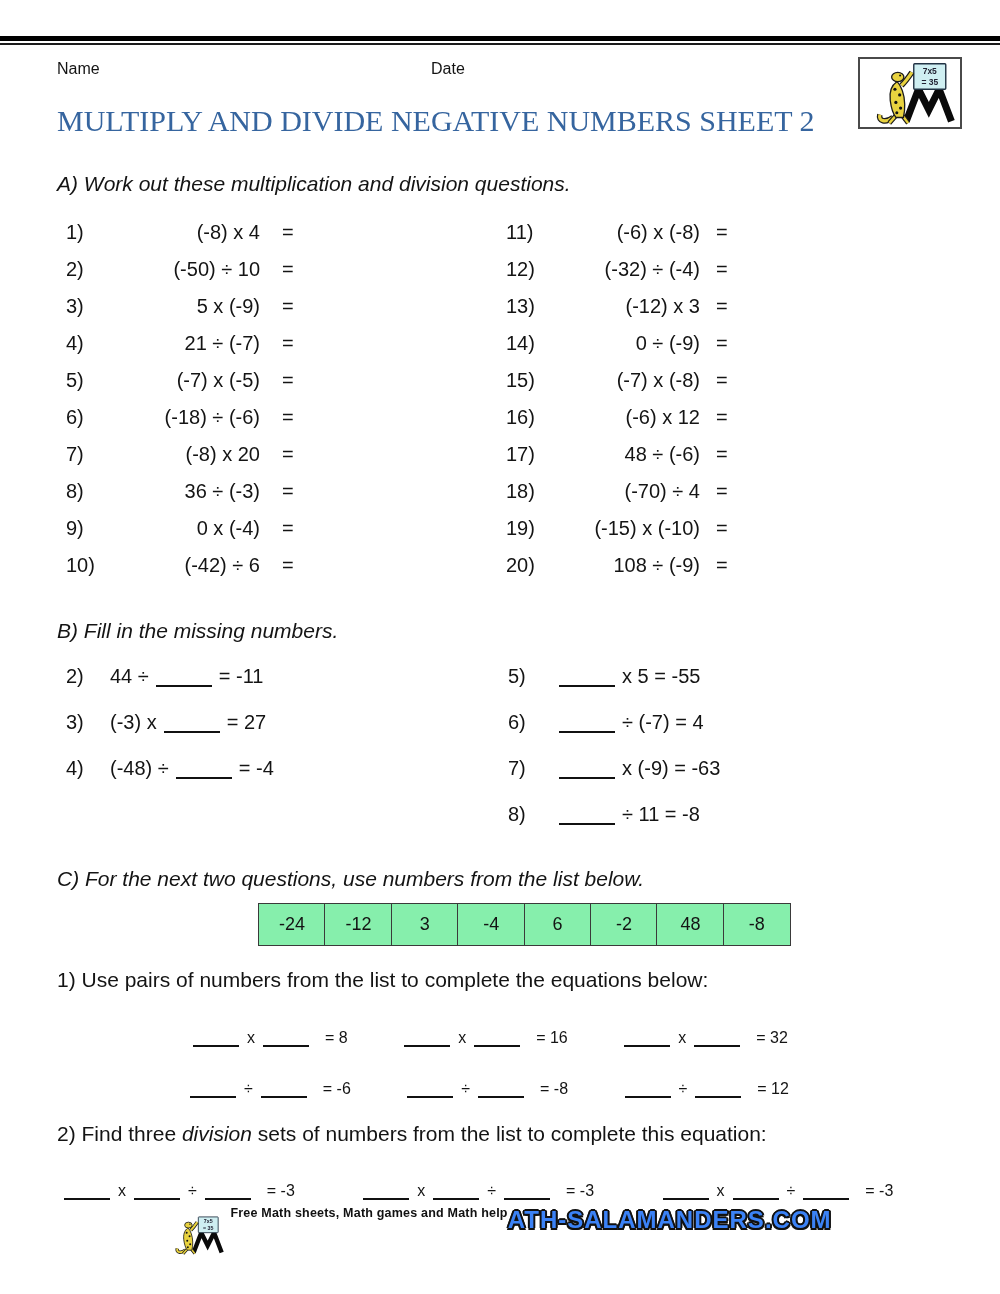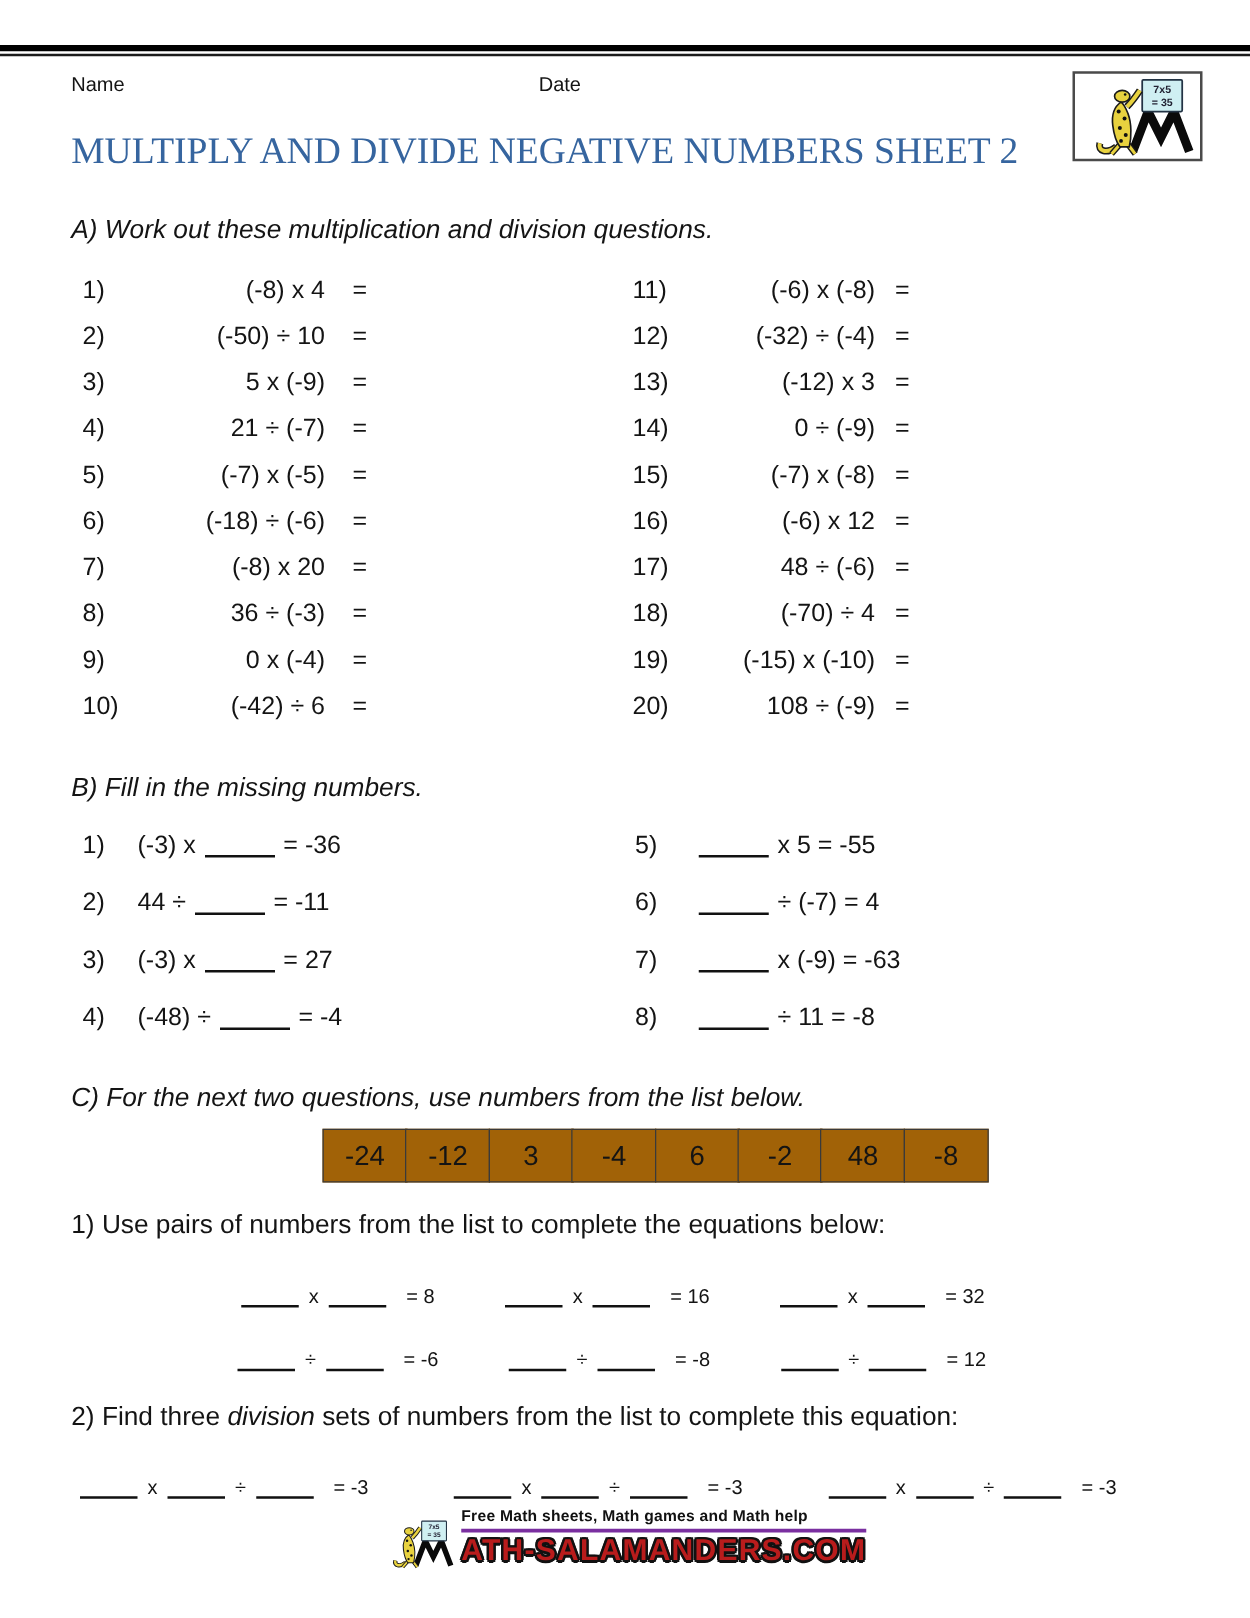--- a/index.html
+++ b/index.html
@@ -37,42 +37,42 @@
   .bcol{position:absolute;top:653px;}
   .b-left{left:66px;}
   .b-right{left:508px;}
   .brow{height:46px;line-height:46px;font-size:20px;white-space:nowrap;}
   .bnum{display:inline-block;width:44px;}
   .blank{display:inline-block;height:6px;border-bottom:2.5px solid #111;vertical-align:-4px;}
   .blank-b{width:56px;margin:0 7px;}
   
   .numlist{left:258px;top:903px;display:flex;}
   .numcell{border:1.6px solid #3a3a3a;margin-left:-1.6px;height:41px;line-height:41px;
-    min-width:52px;padding:0 7px;text-align:center;font-size:22px;background:#a16207;}
+    min-width:52px;padding:0 7px;text-align:center;font-size:18px;background:#86efac;}
   .numcell:first-child{margin-left:0;}
   .c-label{left:57px;font-size:21px;white-space:nowrap;}
   .q1-label{top:968px;}
   .q2-label{top:1122px;}
   .eqrow{position:absolute;white-space:nowrap;font-size:16px;line-height:32px;}
   .eqrow1{left:193px;top:1022px;}
   .eqrow2{left:190px;top:1073px;}
   .eqrow3{left:64px;top:1175px;}
   .egroup{display:inline-block;margin-right:52px;}
   .eqrow3 .egroup{margin-right:64px;}
   .egroup:last-child{margin-right:0;}
   .blank-c{width:46px;margin:0 8px;}
   .blank-c:first-child{margin-left:0;}
   .eres{margin-left:8px;}
   
   .footer{left:0;top:1206px;width:1000px;display:flex;justify-content:center;
     align-items:flex-start;gap:6px;}
-  .f-col{display:flex;flex-direction:column;}
+  .f-col{display:flex;flex-direction:row;}
   .tagline{font-size:12.5px;font-weight:bold;letter-spacing:0.2px;color:#111;}
   .tagrule{height:3px;background:#7A2FA0;margin:3px 0 1px;}
-  .site{font-weight:bold;font-size:24px;letter-spacing:1px;color:#b91c1c;white-space:nowrap;
+  .site{font-weight:bold;font-size:24px;letter-spacing:1px;color:#3b82f6;white-space:nowrap;
     text-shadow:-1.5px -1.5px 0 #111,1.5px -1.5px 0 #111,-1.5px 1.5px 0 #111,1.5px 1.5px 0 #111,
       -2px 0 0 #111,2px 0 0 #111,0 -2px 0 #111,0 2px 0 #111;}
   .board-text{font-size:9px;font-weight:bold;fill:#223;text-anchor:middle;
     font-family:"Liberation Sans",sans-serif;}
 </style>
 </head>
 <body>
 
 <div>
 
@@ -213,21 +213,20 @@
     <div class="qrow">
         <span class="qnum">20)</span>
         <span class="qexpr">108 ÷ (-9)</span>
         <span class="qeq">=</span>
       </div>
   </div>
 
   <div class="abs sec-head b-head">B) Fill in the missing numbers.</div>
 
   <div class="bcol b-left">
-    <div class="brow"><span class="bnum">1)</span><span>(-3) x</span><span class="blank blank-b"></span><span>= -36</span></div>
     <div class="brow"><span class="bnum">2)</span><span>44 ÷</span><span class="blank blank-b"></span><span>= -11</span></div>
     <div class="brow"><span class="bnum">3)</span><span>(-3) x</span><span class="blank blank-b"></span><span>= 27</span></div>
     <div class="brow"><span class="bnum">4)</span><span>(-48) ÷</span><span class="blank blank-b"></span><span>= -4</span></div>
   </div>
 
   <div class="bcol b-right">
     <div class="brow"><span class="bnum">5)</span><span></span><span class="blank blank-b"></span><span>x 5 = -55</span></div>
     <div class="brow"><span class="bnum">6)</span><span></span><span class="blank blank-b"></span><span>÷ (-7) = 4</span></div>
     <div class="brow"><span class="bnum">7)</span><span></span><span class="blank blank-b"></span><span>x (-9) = -63</span></div>
     <div class="brow"><span class="bnum">8)</span><span></span><span class="blank blank-b"></span><span>÷ 11 = -8</span></div>

